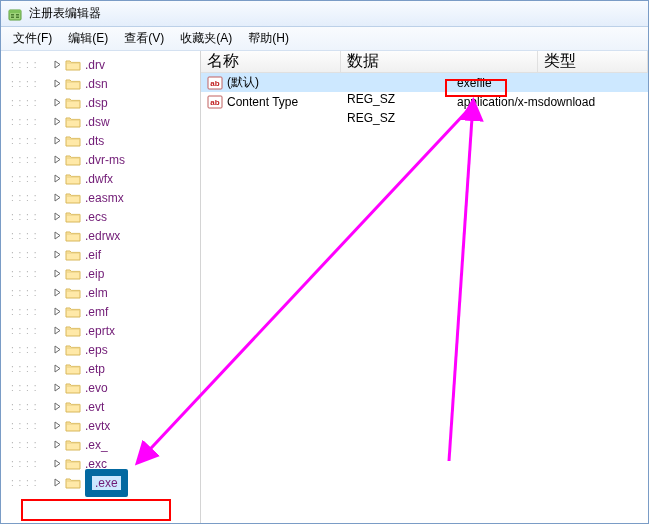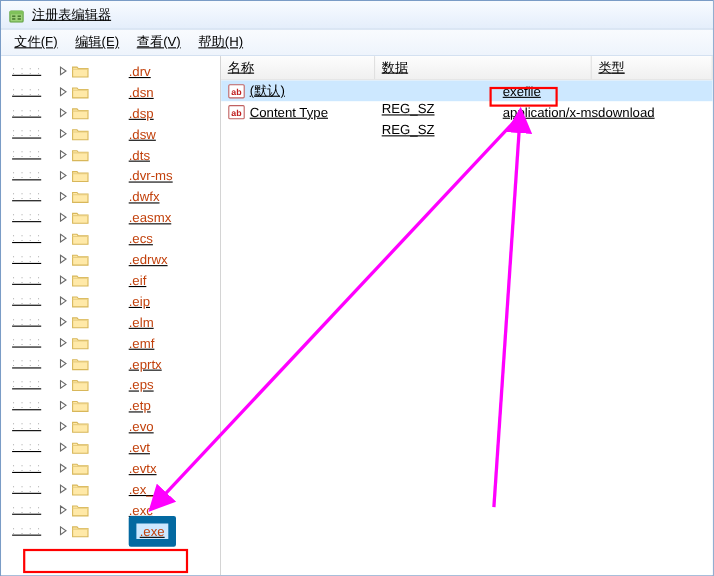--- a/index.html
+++ b/index.html
@@ -15,21 +15,20 @@
     position: relative;
   }
   .window {
     width: 649px;
     height: 524px;
     border: 1px solid #7a9cc6;
     background: #fff;
     display: flex;
     flex-direction: column;
     position: relative;
-    text-decoration: underline;
   }
   .titlebar {
     height: 26px;
     background: linear-gradient(to bottom, #f8fbff, #e4eefb);
     border-bottom: 1px solid #bcd0e8;
     display: flex;
     align-items: center;
     padding: 0 6px;
     gap: 6px;
   }
@@ -96,22 +95,21 @@
     color: #5a5a5a;
   }
   .tree-node .folder-icon {
     width: 16px;
     height: 14px;
     margin-right: 4px;
     display: inline-flex;
     align-items: center;
   }
   .tree-node .label {
-    color: #c2410c;
-    margin-left: 32px;
+    color: #701a75;
   }
   .tree-node.selected .label {
     background: #cde8ff;
     border: 7px solid #0369a1;
     border-radius: 2px;
     padding: 0 3px;
   }
   .list-pane {
     flex: 1;
     display: flex;
@@ -124,21 +122,21 @@
     align-items: center;
     border-bottom: 1px solid #e0e0e0;
     background: linear-gradient(to bottom, #fdfdfd, #f0f0f0);
   }
   .list-header .col {
     padding: 0 6px;
     border-right: 1px solid #e0e0e0;
     height: 100%;
     display: flex;
     align-items: center;
-    font-size: 12px;
+    font-size: 16px;
     color: #000;
   }
   .col-name { width: 140px; }
   .col-type { width: 110px; }
   .col-data { flex: 1; }
   .list-body {
     flex: 1;
     overflow: auto;
   }
   .list-row {
@@ -204,20 +202,21 @@
         <rect x="9" y="10.5" width="3" height="1.5" fill="#4a7d30"></rect>
       </svg>
     </span>
     <span class="title">注册表编辑器</span>
   </div>
 
   <div class="menubar">
     <span class="menu-item">文件(F)</span>
     <span class="menu-item">编辑(E)</span>
     <span class="menu-item">查看(V)</span>
+    <span class="menu-item">收藏夹(A)</span>
     <span class="menu-item">帮助(H)</span>
   </div>
 
   <div class="content">
 
     <div class="tree-pane" id="tree-pane">
 
     <div class="tree-node">
           <span class="dots">: : : :</span>
           <span class="expander">

